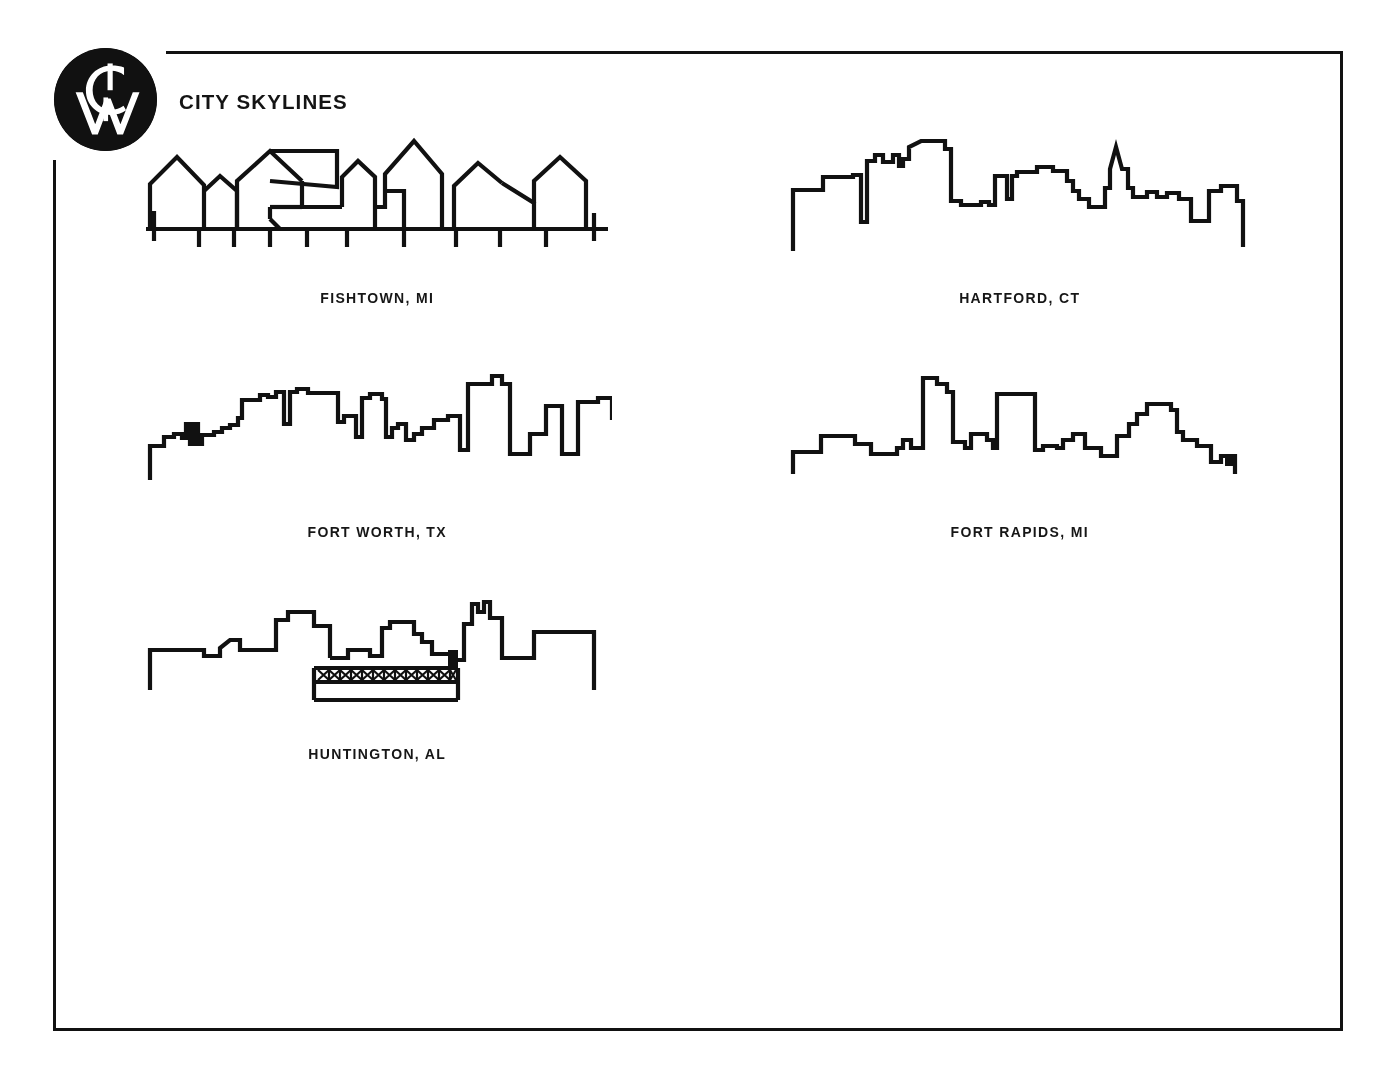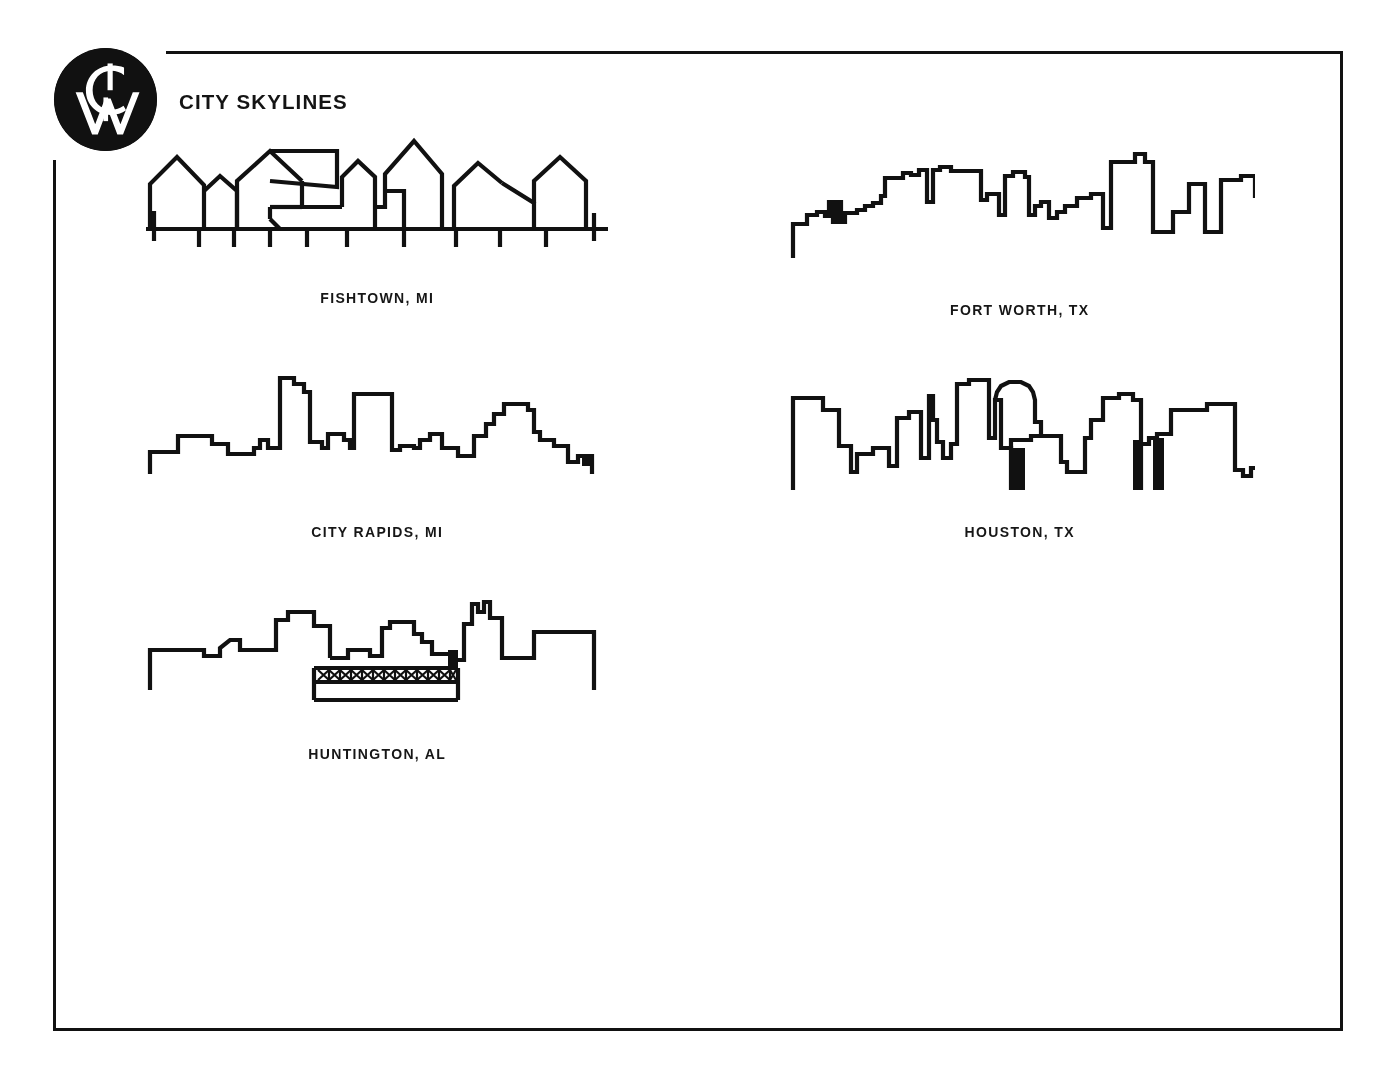--- a/index.html
+++ b/index.html
@@ -162,20 +162,42 @@
             <path d="M314 100 L314 118"></path>
             <path d="M358 100 L358 118"></path>
             <path d="M404 100 L404 118"></path>
             <path d="M452 84 L452 112"></path>
           </g>
         </svg>
       </div>
       <div class="city-label">FISHTOWN, MI</div>
     </div>
 
+    <div class="cell cell-r0">
+      <div class="sky-wrap">
+        <svg viewBox="0 0 470 130">
+          <g fill="none" stroke="#111111" stroke-width="4.2" stroke-linecap="butt" stroke-linejoin="miter">
+            <path d="M8 122 L8 61 L38 61 L38 48 L68 48 L68 46 L76 46
+                     L76 93 L82 93 L82 32 L90 32 L90 26 L98 26 L98 33
+                     L108 33 L108 26 L114 26 L114 37 L118 37 L118 30
+                     L124 30 L124 18 L136 12 L160 12 L160 20 L166 20
+                     L166 72 L176 72 L176 76 L196 76 L196 73 L204 73
+                     L204 76 L210 76 L210 47 L222 47 L222 70 L227 70
+                     L227 47 L232 47 L232 43 L252 43 L252 38 L268 38
+                     L268 42 L282 42 L282 52 L288 52 L288 62 L294 62
+                     L294 70 L304 70 L304 78 L320 78 L320 59 L325 59
+                     L325 40 L331 18 L337 40 L343 40 L343 59 L348 59
+                     L348 68 L362 68 L362 63 L372 63 L372 68 L382 68
+                     L382 64 L394 64 L394 70 L406 70 L406 92 L424 92
+                     L424 62 L436 62 L436 57 L452 57 L452 72 L458 72 L458 118"></path>
+          </g>
+        </svg>
+      </div>
+      <div class="city-label">HARTFORD, CT</div>
+    </div>
 
     <div class="cell">
       <div class="sky-wrap">
         <svg viewBox="0 0 470 152">
           <g fill="none" stroke="#111111" stroke-width="4.2" stroke-linecap="butt" stroke-linejoin="miter">
             <path d="M8 118 L8 84 L22 84 L22 75 L32 75 L32 72 L40 72
                      L40 76 L44 76 L44 62 L48 62 L48 82 L52 82 L52 62
                      L56 62 L56 82 L60 82 L60 73 L72 73 L72 70 L80 70
                      L80 66 L88 66 L88 63 L96 63 L96 56 L100 56 L100 38
                      L118 38 L118 33 L126 33 L126 35 L134 35 L134 30
@@ -210,57 +232,23 @@
                      L272 86 L278 86 L278 78 L288 78 L288 72 L300 72
                      L300 86 L316 86 L316 94 L332 94 L332 74 L344 74
                      L344 62 L352 62 L352 52 L362 52 L362 42 L386 42
                      L386 48 L392 48 L392 70 L398 70 L398 78 L412 78
                      L412 84 L426 84 L426 100 L436 100 L436 94 L450 94
                      L450 112"></path>
             <rect x="440" y="92" width="12" height="12" fill="#111111" stroke="none"></rect>
           </g>
         </svg>
       </div>
-      <div class="city-label">CITY RAPIDS, MI</div>
-    </div>
-
-    <div class="cell">
-      <div class="sky-wrap">
-        <svg viewBox="0 0 470 152">
-          <g fill="none" stroke="#111111" stroke-width="4.2" stroke-linecap="butt" stroke-linejoin="miter">
-            <path d="M8 128 L8 36 L38 36 L38 48 L54 48 L54 84 L66 84
-                     L66 110 L72 110 L72 92 L88 92 L88 86 L104 86
-                     L104 104 L112 104 L112 56 L124 56 L124 50 L136 50
-                     L136 96 L144 96 L144 34 L148 34 L148 58 L152 58
-                     L152 80 L158 80 L158 96 L166 96 L166 82 L172 82
-                     L172 22 L184 22 L184 18 L204 18 L204 76 L210 76
-                     L210 38 L216 38 L216 86 L226 86 L226 128"></path>
-
-            <rect x="226" y="86" width="14" height="42" fill="#111111" stroke="none"></rect>
-            <path d="M226 86 L226 78 L246 78 L246 74 L276 74 L276 100
-                     L282 100 L282 110 L300 110 L300 76 L306 76
-                     L306 58 L318 58 L318 36 L334 36 L334 32 L348 32
-                     L348 38 L356 38 L356 128"></path>
-
-            <path d="M210 38 L212 30 L216 24 L224 20 L236 20 L244 24
-                     L248 30 L250 38 L250 60 L256 60 L256 74"></path>
-
-            <rect x="348" y="78" width="10" height="50" fill="#111111" stroke="none"></rect>
-            <rect x="368" y="76" width="11" height="52" fill="#111111" stroke="none"></rect>
-            <path d="M356 82 L364 82 L364 76 L372 76 L372 72 L386 72
-                     L386 48 L422 48 L422 42 L450 42 L450 108 L458 108
-                     L458 114 L466 114 L466 106 L474 106 L474 112
-                     L482 112 L482 104 L494 104 L494 40 L500 40
-                     L500 34 L512 34 L512 44 L520 44 L520 66 L530 66
-                     L530 62 L542 62 L542 128"></path>
-          </g>
-        </svg>
-      </div>
-      <div class="city-label">HOUSTON, TX</div>
-    </div>
+      <div class="city-label">FORT RAPIDS, MI</div>
+    </div>
+
 
 
     <div class="cell">
       <div class="sky-wrap">
         <svg viewBox="0 0 470 152">
           <g fill="none" stroke="#111111" stroke-width="4.2" stroke-linecap="butt" stroke-linejoin="miter">
             <path d="M8 106 L8 66 L62 66 L62 72 L78 72 L78 64
                      L88 56 L98 56 L98 66 L134 66 L134 36 L146 36
                      L146 28 L172 28 L172 42 L188 42 L188 74"></path>
             <path d="M188 74 L206 74 L206 66 L228 66 L228 72

